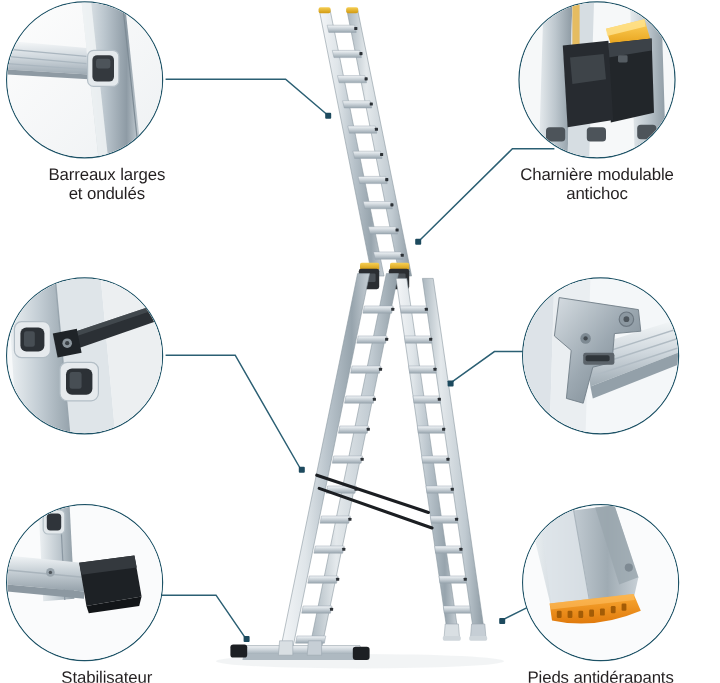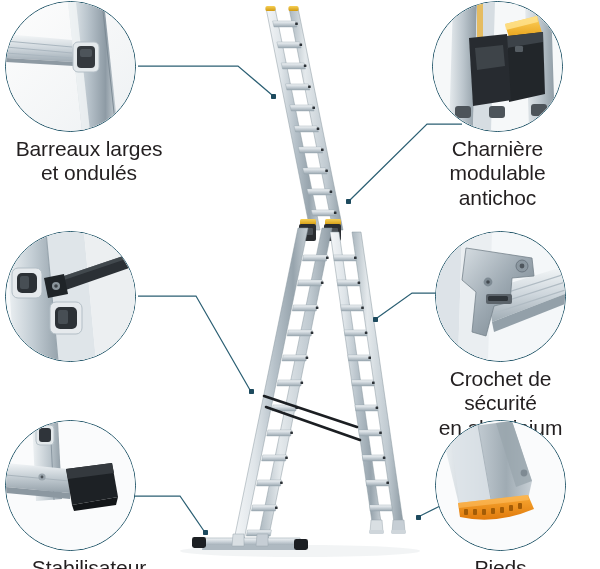--- a/index.html
+++ b/index.html
@@ -24,21 +24,21 @@
     position:relative;
     border-radius:50%;
     overflow:hidden;
     border:1.4px solid #1d5266;
     background:#ffffff;
   }
   .bubble .photo{position:absolute;left:0;top:0;width:100%;height:100%;}
   .caption{
     margin-top:5px;
     text-align:center;
-    font-size:21px;
+    font-size:14px;
     line-height:1.16;
     color:#231f20;
     letter-spacing:-0.1px;
     white-space:pre-line;
   }
 
   
   .c-left .bubble{width:129px;height:129px;margin-left:5px;}
   .c-left .caption{width:178px;margin-left:0;}
   
@@ -422,22 +422,20 @@
         <path d="M30,16 L96,26 L98,44 L76,46 L74,70 L58,74 L50,104 L36,100 L40,60 L26,48 Z" fill="url(#p5hook)" stroke="#76838c" stroke-width="0.8"></path>
         <circle cx="86" cy="34" r="6" fill="#8c98a1" stroke="#6c7780"></circle>
         <circle cx="86" cy="34" r="2.4" fill="#4e565d"></circle>
         <circle cx="52" cy="50" r="4.4" fill="#7e8a93"></circle>
         <circle cx="52" cy="50" r="1.8" fill="#434a50"></circle>
 
         <rect x="50" y="62" width="26" height="10" rx="2" fill="#5c646b"></rect>
         <rect x="52" y="64" width="20" height="5" rx="1.5" fill="#2f353a"></rect>
       </svg>
     </div>
-    <div class="caption">Crochet de sécurité
-en aluminium</div>
   </div>
 
   <div class="callout c-right" style="left:413px;top:420px;">
     <div class="bubble">
       <svg class="photo" viewBox="0 0 129 129" preserveAspectRatio="none">
         <defs>
           <linearGradient id="p6rail" x1="0" y1="0" x2="1" y2="0">
             <stop offset="0" stop-color="#e8edf0"></stop>
               <stop offset="0.35" stop-color="#c3ccd3"></stop>
             <stop offset="0.7" stop-color="#9fabb3"></stop>

